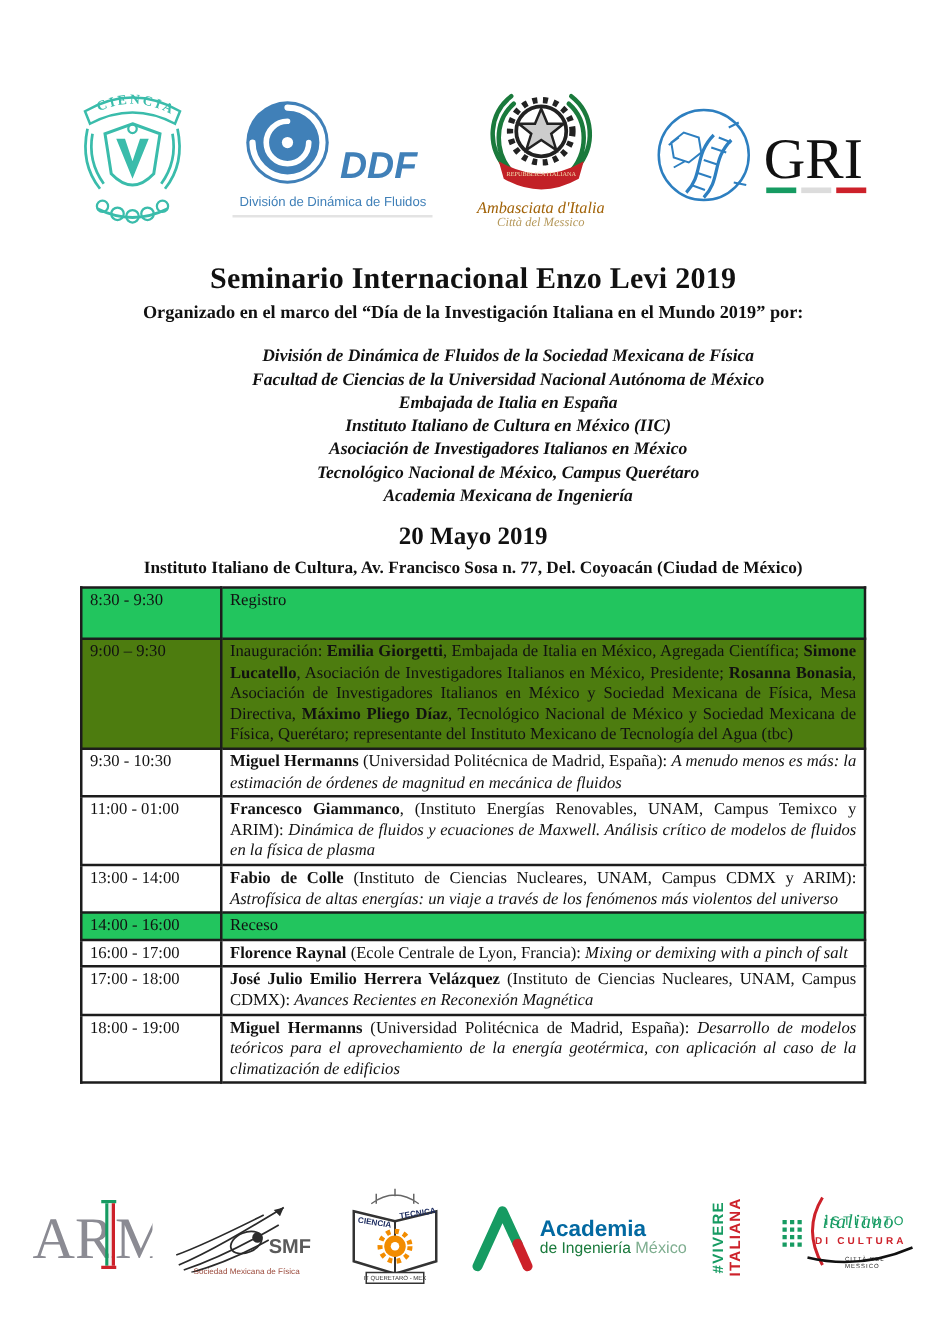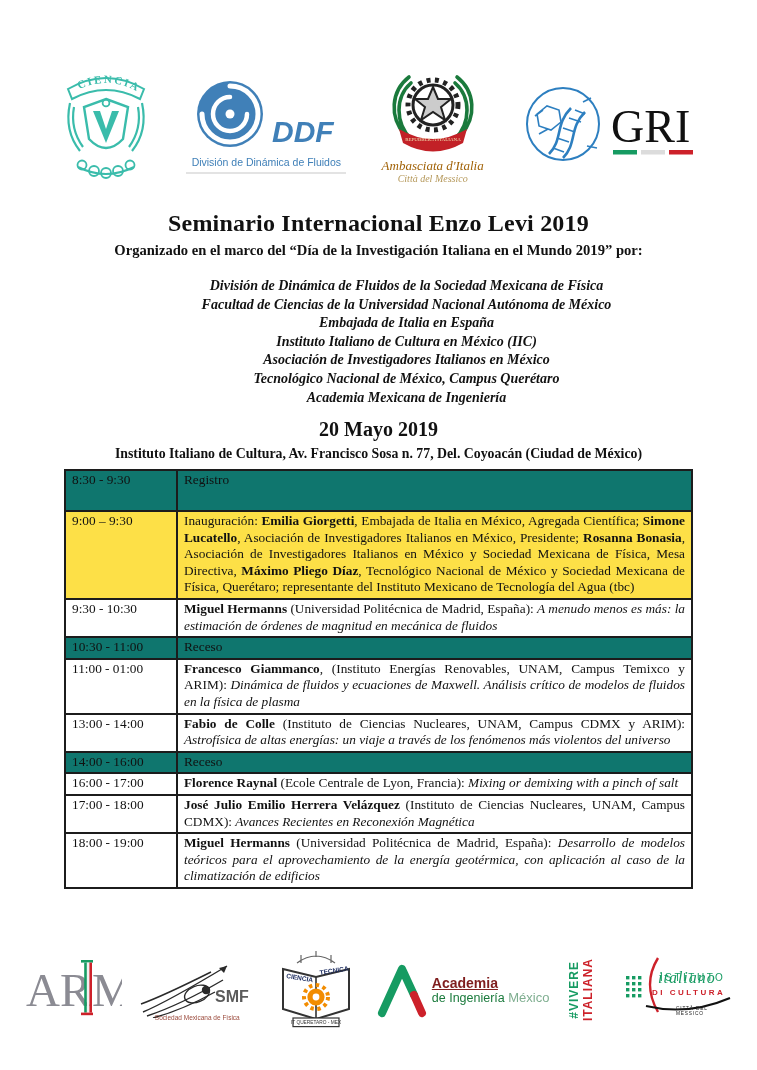--- a/index.html
+++ b/index.html
@@ -29,34 +29,34 @@
                   font-size:20px; font-weight:bold; }
   .venue { position:absolute; top:446px; left:0; width:100%; text-align:center;
            font-size:13.8px; font-weight:bold; }
   
   .schedule { position:absolute; top:469px; left:64px; width:629px; }
   table.sched { border-collapse:collapse; width:100%; font-size:13.3px; table-layout:fixed; }
   table.sched td { border:2px solid #1c1c1c; vertical-align:top;
                    padding:1px 6px 2px 6px; line-height:16.6px; }
   td.time-cell { width:98px; white-space:nowrap; }
   td.desc-cell { text-align:justify; }
-  tr.row-blue td { background:#0f766e;margin-top:48px; }
-  tr.row-pink td { background:#fde047; }
+  tr.row-blue td { background:#22c55e;margin-top:48px; }
+  tr.row-pink td { background:#4d7c0f; }
   tbody tr:first-child td { height:36px; }
   .seg-b { font-weight:bold; }
   .seg-i { font-style:italic; }
   
   .footer-logos {
     position:absolute; top:950px; left:26px; width:706px; height:80px;
     display:flex; justify-content:space-between; align-items:center;
     font-family:"Liberation Sans",sans-serif;
   }
   .smf-caption { font-size:6.5px; color:#9b4a3c; margin-top:-4px; }
   .academia-text { display:flex; flex-direction:column; justify-content:center; margin-left:4px; }
-  .academia-l1 { font-size:14px; font-weight:bold; color:#7f1d1d; line-height:15px;text-decoration:underline; }
+  .academia-l1 { font-size:18px; font-weight:bold; color:#0369a1; line-height:15px; }
   .academia-l2 { font-size:12.5px; color:#1a7a3c; line-height:14px; }
   .academia-mex { font-size:13px; color:#7fae90;margin-top:32px; }
   .vivere { display:flex; align-items:center; }
   .vtext { writing-mode:vertical-rl; transform:rotate(180deg); font-weight:bold;
            font-size:12px; letter-spacing:1px; }
   .vivere-tag { color:#169b62; }
   .vivere-side { color:#cd212a; }
   .vivere-big { font-size:46px; font-weight:900; color:#1a1a1a; letter-spacing:1px;
                 font-family:"Liberation Sans",sans-serif; margin:0 2px; }
   .iic { position:relative; width:120px; height:72px; }
@@ -157,24 +157,20 @@
             <td class="desc-cell"><span>Registro</span></td>
           </tr>
           <tr class="row-pink">
             <td class="time-cell">9:00 – 9:30</td>
             <td class="desc-cell"><span>Inauguración: </span><span class="seg-b">Emilia Giorgetti</span><span>, Embajada de Italia en México, Agregada Científica; </span><span class="seg-b">Simone Lucatello</span><span>, Asociación de Investigadores Italianos en México, Presidente; </span><span class="seg-b">Rosanna Bonasia</span><span>, Asociación de Investigadores Italianos en México y Sociedad Mexicana de Física, Mesa Directiva, </span><span class="seg-b">Máximo Pliego Díaz</span><span>, Tecnológico Nacional de México y Sociedad Mexicana de Física, Querétaro; representante del Instituto Mexicano de Tecnología del Agua (tbc)</span></td>
           </tr>
           <tr class="row-white">
             <td class="time-cell">9:30 - 10:30</td>
             <td class="desc-cell"><span class="seg-b">Miguel Hermanns</span><span> (Universidad Politécnica de Madrid, España): </span><span class="seg-i">A menudo menos es más: la estimación de órdenes de magnitud en mecánica de fluidos</span></td>
           </tr>
-          <tr class="row-blue">
-            <td class="time-cell">10:30 - 11:00</td>
-            <td class="desc-cell"><span>Receso</span></td>
-          </tr>
           <tr class="row-white">
             <td class="time-cell">11:00 - 01:00</td>
             <td class="desc-cell"><span class="seg-b">Francesco Giammanco</span><span>, (Instituto Energías Renovables, UNAM, Campus Temixco y ARIM): </span><span class="seg-i">Dinámica de fluidos y ecuaciones de Maxwell. Análisis crítico de modelos de fluidos en la física de plasma</span></td>
           </tr>
           <tr class="row-white">
             <td class="time-cell">13:00 - 14:00</td>
             <td class="desc-cell"><span class="seg-b">Fabio de Colle</span><span> (Instituto de Ciencias Nucleares, UNAM, Campus CDMX y ARIM): </span><span class="seg-i">Astrofísica de altas energías: un viaje a través de los fenómenos más violentos del universo</span></td>
           </tr>
           <tr class="row-blue">
             <td class="time-cell">14:00 - 16:00</td>

